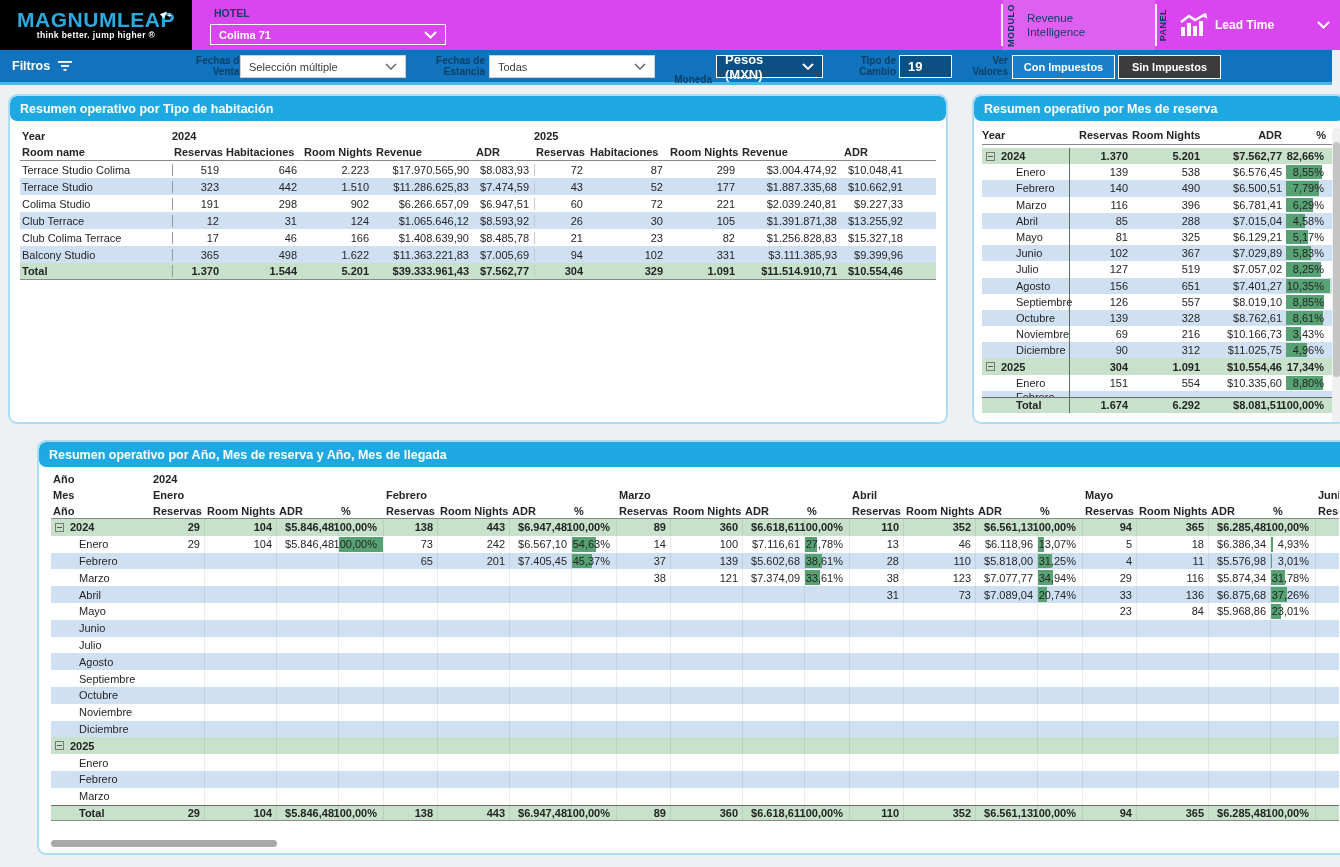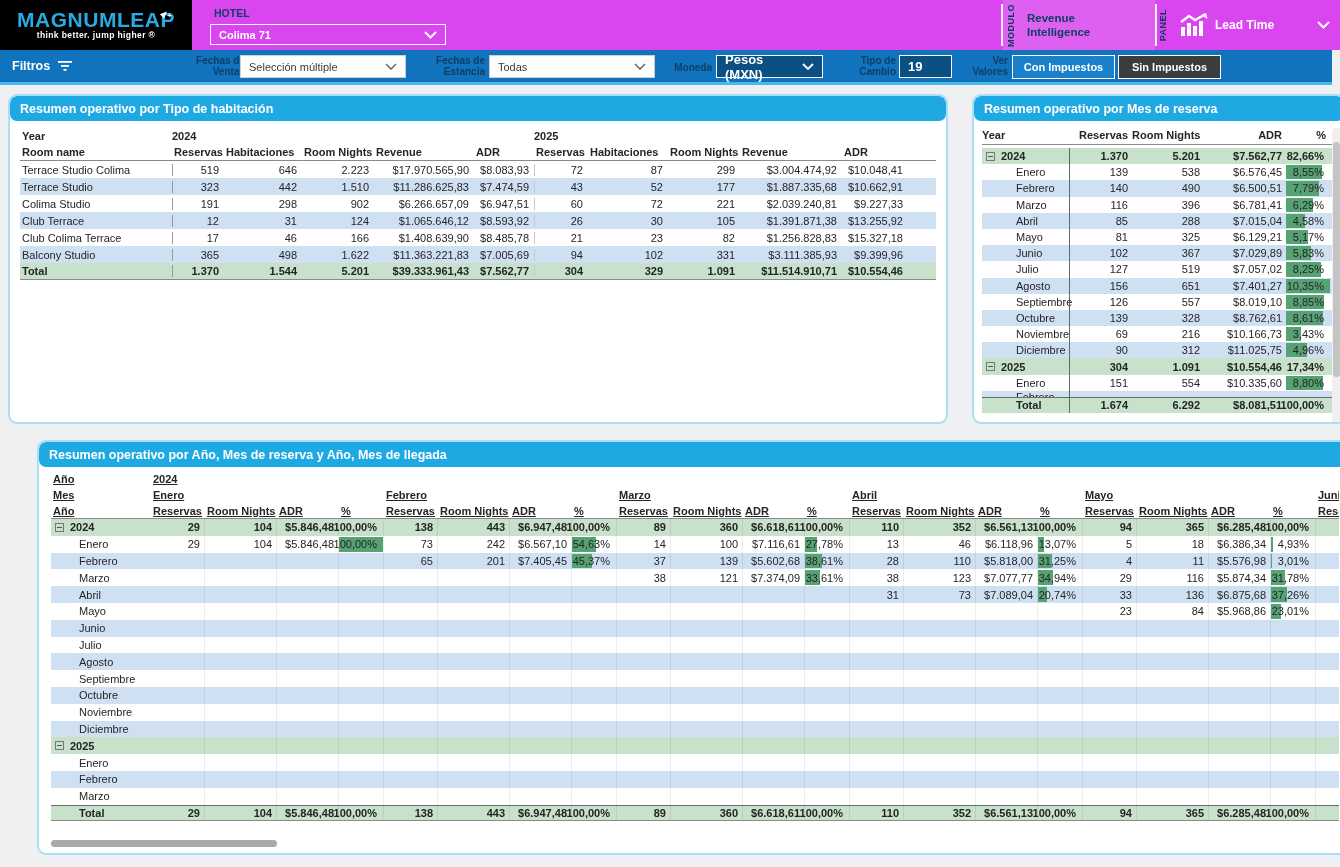--- a/index.html
+++ b/index.html
@@ -16,21 +16,21 @@
   .rocket b { position:absolute; right:-3px; top:-2px; color:#fff; font-size:7px; font-weight:700; }
   .logo-tag { color:#fff; font-weight:700; font-size:8.5px; letter-spacing:.4px; }
   .hotel-label { position:absolute; left:214px; top:7px; color:#0d3f63; font-weight:700; font-size:10.5px; }
   .hotel-dd { position:absolute; left:210px; top:24px; width:236px; height:21px; border:1.5px solid #fff;
               display:flex; align-items:center; color:#fff; font-weight:700; font-size:11px; padding:0 8px; cursor:pointer; }
   .hotel-dd .chev { margin-left:auto; }
   .chev svg { display:block; }
   .sep { position:absolute; top:4px; bottom:4px; width:2px; background:rgba(255,255,255,.9); }
   .vlabel { writing-mode:vertical-rl; transform:rotate(180deg); font-size:9px; font-weight:700; color:#083b5e; letter-spacing:.5px; margin:0 3px; }
   .mod-block { position:absolute; left:1003px; top:0; width:152px; height:50px; background:rgba(255,255,255,.14); display:flex; align-items:center; }
-  .mod-value { color:#0d3f63; font-weight:700; font-size:11.5px; line-height:14px; width:100px; margin-left:8px; }
+  .mod-value { color:#0d3f63; font-weight:400; font-size:11.5px; line-height:14px; width:100px; margin-left:8px; }
   .panel-block { position:absolute; left:1155px; top:0; width:185px; height:50px; display:flex; align-items:center; }
   .panel-icon { margin:0 6px 0 8px; }
   .panel-value { color:#fff; font-weight:700; font-size:12px; }
   .panel-chev { margin-left:auto; margin-right:10px; cursor:pointer; }
 
   
   .filterbar { position:absolute; left:0; top:50px; width:1332px; height:35px; background:#1173bd; border-bottom:3px solid #49b9ec; }
   .filtros { position:absolute; left:12px; top:9px; color:#fff; font-weight:700; font-size:12.5px; display:flex; gap:8px; align-items:center; }
   .flabel { position:absolute; color:#0d3f63; font-weight:700; font-size:10px; line-height:11px; text-align:right; top:5px; }
   .dd-white { position:absolute; top:5px; height:23px; background:#fff; border:1px solid #cfcfcf;
@@ -85,21 +85,21 @@
   .pctcell { position:relative; align-self:stretch; display:flex; align-items:center; justify-content:flex-end; }
   .pbar { position:absolute; left:0px; top:1px; bottom:1px; background:#57a273; }
   .pv { position:relative; padding-right:2px; }
 
   
   .t3 { padding:4px 0 0 12px; font-size:11px; color:#252525; width:1300px; overflow:hidden; position:relative; }
   .t3-row { display:grid; grid-template-columns:100px repeat(6,54px 72px 62px 45px); align-items:center; height:16.8px; }
   .t3-hrow { height:16px; font-weight:700; }
   .t3c { text-align:right; padding-right:4px; white-space:nowrap; border-right:1px solid rgba(0,0,0,.07); align-self:stretch; display:flex; align-items:center; justify-content:flex-end; }
   .t3c.lab { text-align:left; justify-content:flex-start; border-right:none; }
-  .t3-hrow .t3c { border-right:none; justify-content:flex-start; text-align:right; padding-left:2px; overflow:hidden;text-decoration:underline; }
+  .t3-hrow .t3c { border-right:none; justify-content:flex-start; text-align:right; padding-left:2px; overflow:hidden; }
   .t3-hdr3 { border-bottom:1px solid #8a8a8a; }
   .t3-row.year { background:#c7e1cb; font-weight:700; }
   .t3-row.alt { background:#cfe0f3; }
   .t3-row.total { background:#c7e1cb; font-weight:700; border-top:1px solid #6a6a6a; border-bottom:1px solid #8a8a8a; }
   .t3 .mlabel { padding-left:28px; }
 
   
   .vscroll { position:absolute; width:9px; border-radius:5px; background:#f0f0f0; }
   .vthumb { position:absolute; left:1px; width:7px; border-radius:4px; background:#c4c4c4; }
   .hscroll { position:absolute; left:12px; bottom:6px; width:226px; height:7px; border-radius:4px; background:#a9a9a9; }
@@ -183,21 +183,21 @@
   <div class="flabel" style="left:430px; width:55px;">Fechas de Estancia</div>
   <div class="dd-white" style="left:489px; width:166px;">
     <span>Todas</span>
     <span class="chev">
       <svg class="icon-svg" width="12" height="7" viewBox="0 0 12 7">
           <polyline points="1,1 6,6 11,1" fill="none" stroke="#666" stroke-width="1.5"></polyline>
         </svg>
     </span>
   </div>
 
-  <div class="flabel" style="left:662px; width:50px; top:12px;">Moneda</div>
+  <div class="flabel" style="left:662px; width:50px; top:24px;">Moneda</div>
   <div class="dd-dark" style="left:716px; width:107px;">
     <span>Pesos (MXN)</span>
     <span class="chev">
       <svg class="icon-svg" width="12" height="7" viewBox="0 0 12 7">
           <polyline points="1,1 6,6 11,1" fill="none" stroke="#fff" stroke-width="1.8"></polyline>
         </svg>
     </span>
   </div>
 
   <div class="flabel" style="left:848px; width:48px;">Tipo de Cambio</div>

